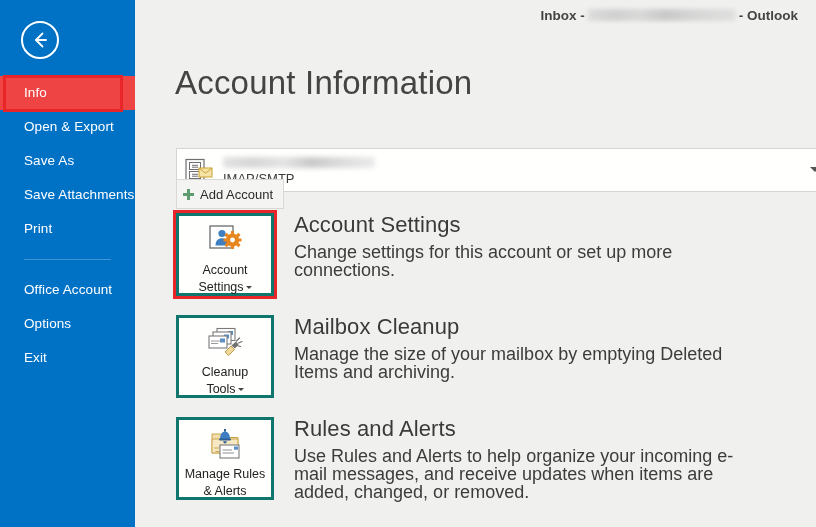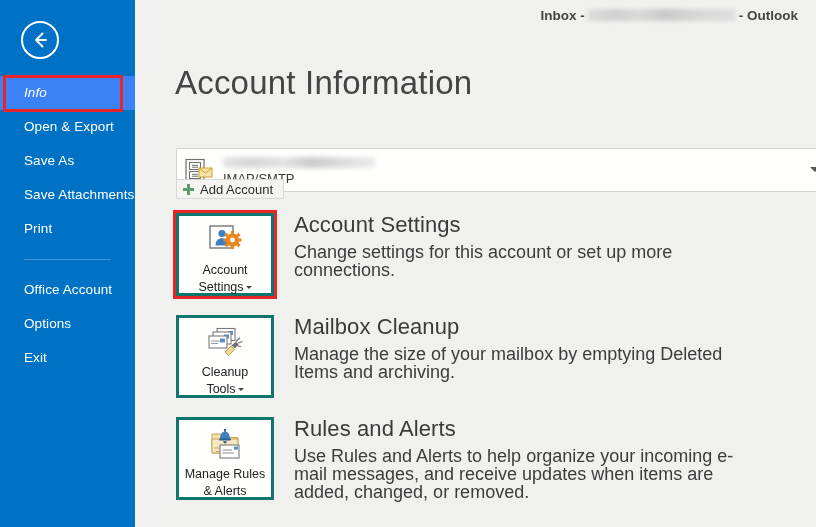--- a/index.html
+++ b/index.html
@@ -63,22 +63,21 @@
     line-height: 34px;
     padding-left: 24px;
     color: #ffffff;
     font-size: 13.5px;
     letter-spacing: 0.1px;
     cursor: pointer;
     box-sizing: border-box;
     white-space: nowrap;
   }
   .nav-item.selected {
-    background: #3b82f6;
-    font-style: italic;
+    background: #ef4444;
   }
   .nav-divider {
     height: 1px;
     margin: 13px 24px 13px 24px;
     background: #3f95d6;
   }
 
   
   #info-highlight {
     position: absolute;
@@ -180,21 +179,21 @@
     height: 0;
     border-left: 5px solid transparent;
     border-right: 5px solid transparent;
     border-top: 5px solid #555555;
   }
 
   #add-account-button {
     position: absolute;
     left: 41px;
     top: 179px;
-    height: 20px;
+    height: 30px;
     padding: 0 10px 0 6px;
     background: #f4f4f2;
     border: 1px solid #d8d8d4;
     box-sizing: border-box;
     display: flex;
     align-items: center;
     gap: 6px;
     cursor: pointer;
   }
   #add-account-button .label {

